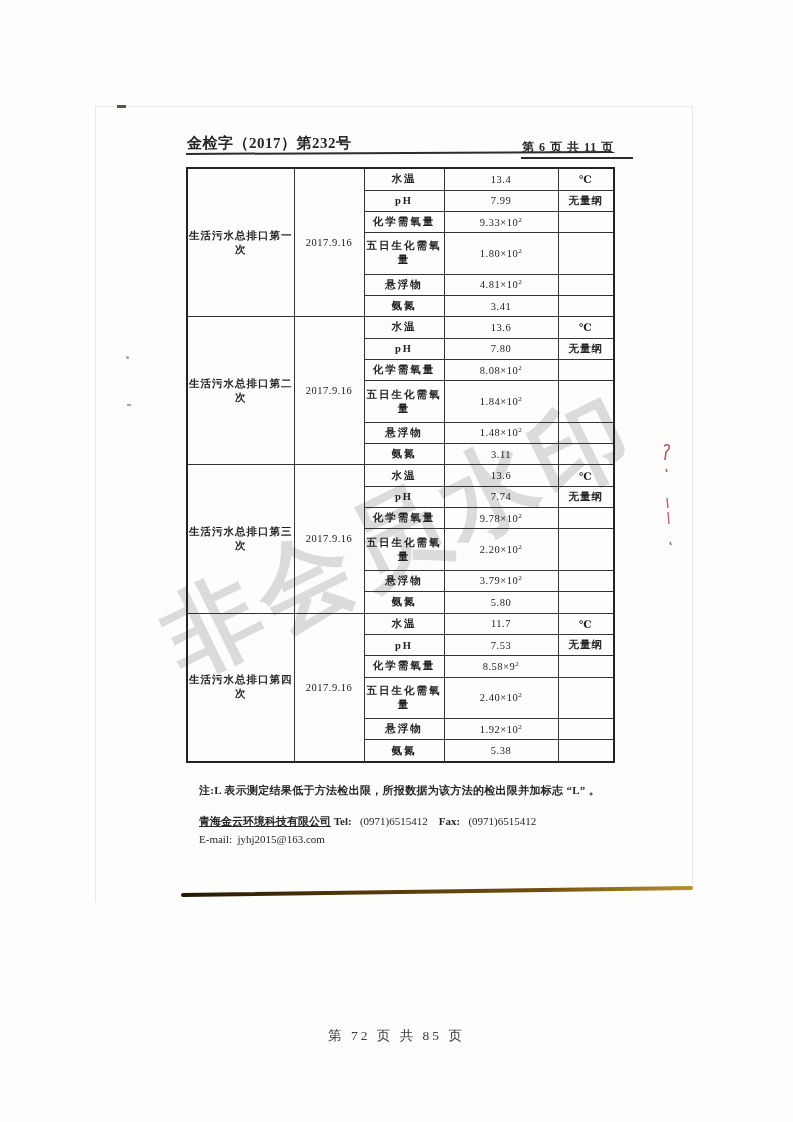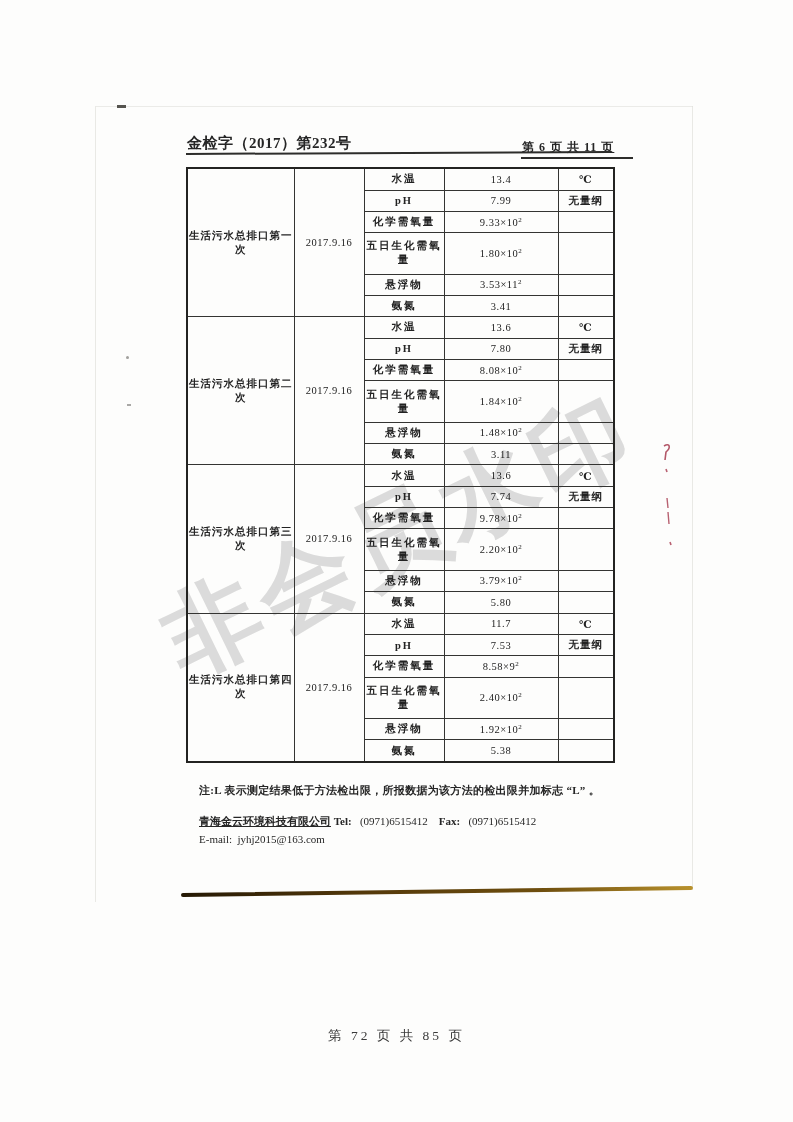--- a/index.html
+++ b/index.html
@@ -98,21 +98,21 @@
       <td class="c-val"><span>9.33×10</span><sup class="ve">2</sup></td>
       <td class="c-unit"></td>
     </tr>
     <tr>
       <td class="c-param">五日生化需氧量</td>
       <td class="c-val"><span>1.80×10</span><sup class="ve">2</sup></td>
       <td class="c-unit"></td>
     </tr>
     <tr>
       <td class="c-param">悬浮物</td>
-      <td class="c-val"><span>3.53×11</span><sup class="ve">2</sup></td>
+      <td class="c-val"><span>4.81×10</span><sup class="ve">2</sup></td>
       <td class="c-unit"></td>
     </tr>
     <tr>
       <td class="c-param">氨氮</td>
       <td class="c-val"><span>3.41</span><sup class="ve"></sup></td>
       <td class="c-unit"></td>
     </tr>
 
     <tr>
       <td class="c-sample" rowspan="6">生活污水总排口第二次</td>

